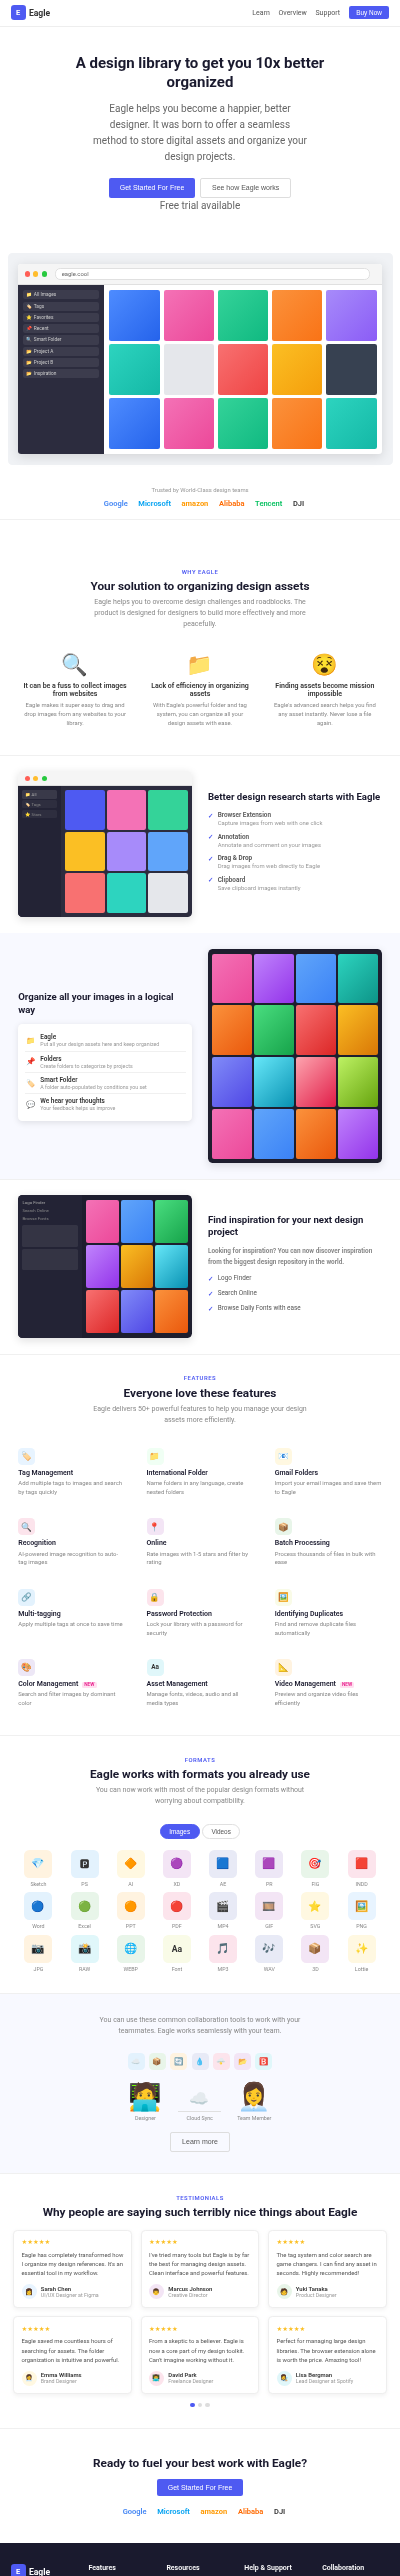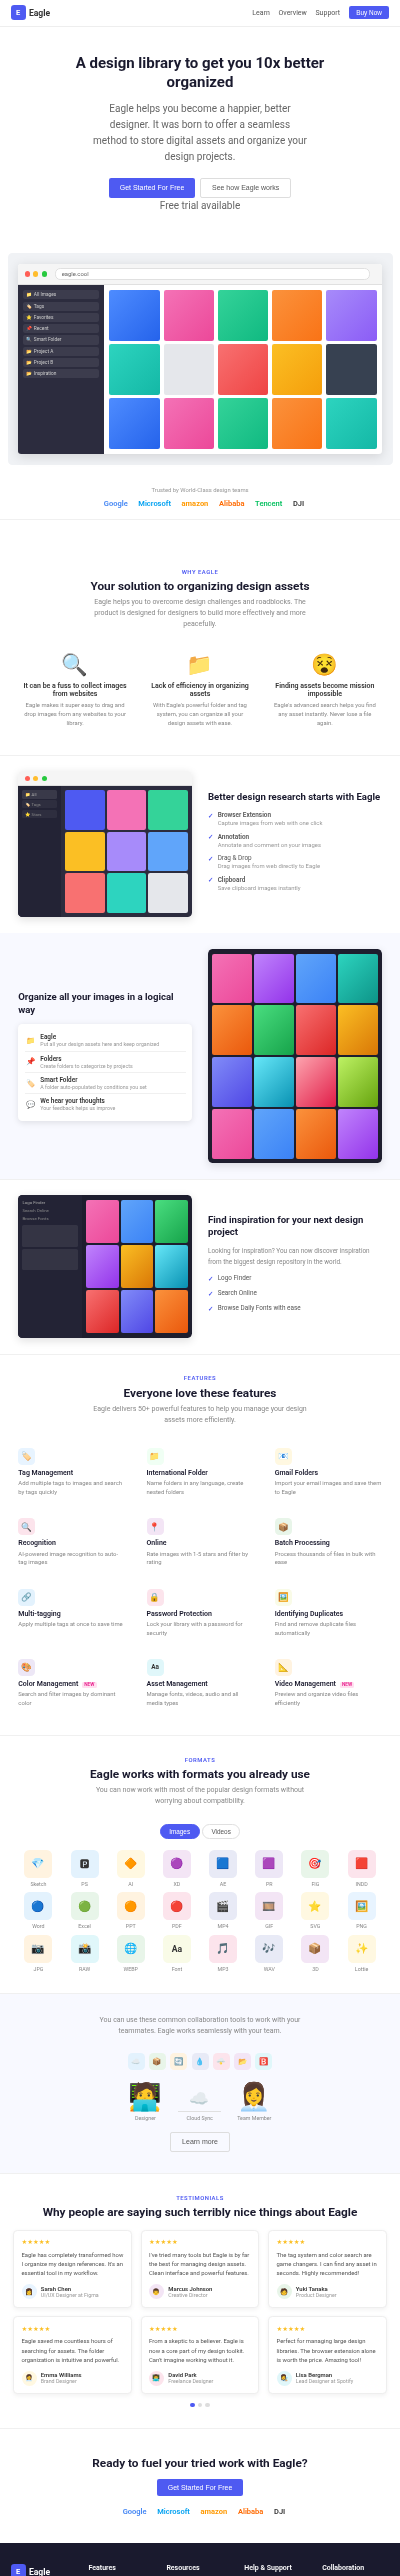--- a/index.html
+++ b/index.html
@@ -301,21 +301,21 @@
         </div>
       </li>
       <li>
         <div>
           <div style="font-weight:600;font-size:6.4px;">Annotation</div>
           <div class="feature-sub">Annotate and comment on your images</div>
         </div>
       </li>
       <li>
         <div>
-          <div style="font-weight:400;font-size:6.4px;">Drag &amp; Drop</div>
+          <div style="font-weight:700;font-size:6.4px;">Drag &amp; Drop</div>
           <div class="feature-sub">Drag images from web directly to Eagle</div>
         </div>
       </li>
       <li>
         <div>
           <div style="font-weight:600;font-size:6.4px;">Clipboard</div>
           <div class="feature-sub">Save clipboard images instantly</div>
         </div>
       </li>
     </ul>
@@ -380,21 +380,21 @@
       </div>
     </div>
   </div>
 </div>
 
 <div class="divider"></div>
 
 <div class="feature-row reverse">
   <div class="feature-content">
     <h2>Find inspiration for your next design project</h2>
-    <p style="font-size:6.4px;color:#888;margin-bottom:7.5px;line-height:1.6;">Looking for inspiration? You can now discover inspiration from the biggest design repository in the world.</p>
+    <p style="font-size:6.4px;color:#888;margin-bottom:7.5px;line-height:1.6;font-weight:bold;">Looking for inspiration? You can now discover inspiration from the biggest design repository in the world.</p>
     <ul class="feature-list">
       <li>Logo Finder</li>
       <li>Search Online</li>
       <li>Browse Daily Fonts with ease</li>
     </ul>
   </div>
   <div class="feature-img">
     <div style="background:#1e1e2e;border-radius:4.3px;display:grid;grid-template-columns:64px 1fr;min-height:118px;">
       <div style="background:#232335;padding:4.3px;">
         <div style="font-size:4.3px;color:#aaa;margin-bottom:3.2px;">Logo Finder</div>
@@ -705,21 +705,21 @@
   <div class="pagination">
     <span class="page-dot active"></span>
     <span class="page-dot"></span>
     <span class="page-dot"></span>
   </div>
 </section>
 
 <div class="divider"></div>
 
 <section class="cta-section">
-  <h2>Ready to fuel your tried work with Eagle?</h2>
+  <h2>Ready to fuel your best work with Eagle?</h2>
   <button class="btn-primary">Get Started For Free</button>
   <div class="logo-row" style="margin-top:10.7px;">
     <span class="brand-logo google">Google</span>
     <span class="brand-logo microsoft">Microsoft</span>
     <span class="brand-logo amazon">amazon</span>
     <span class="brand-logo alibaba">Alibaba</span>
     <span class="brand-logo dji">DJI</span>
   </div>
 </section>
 

